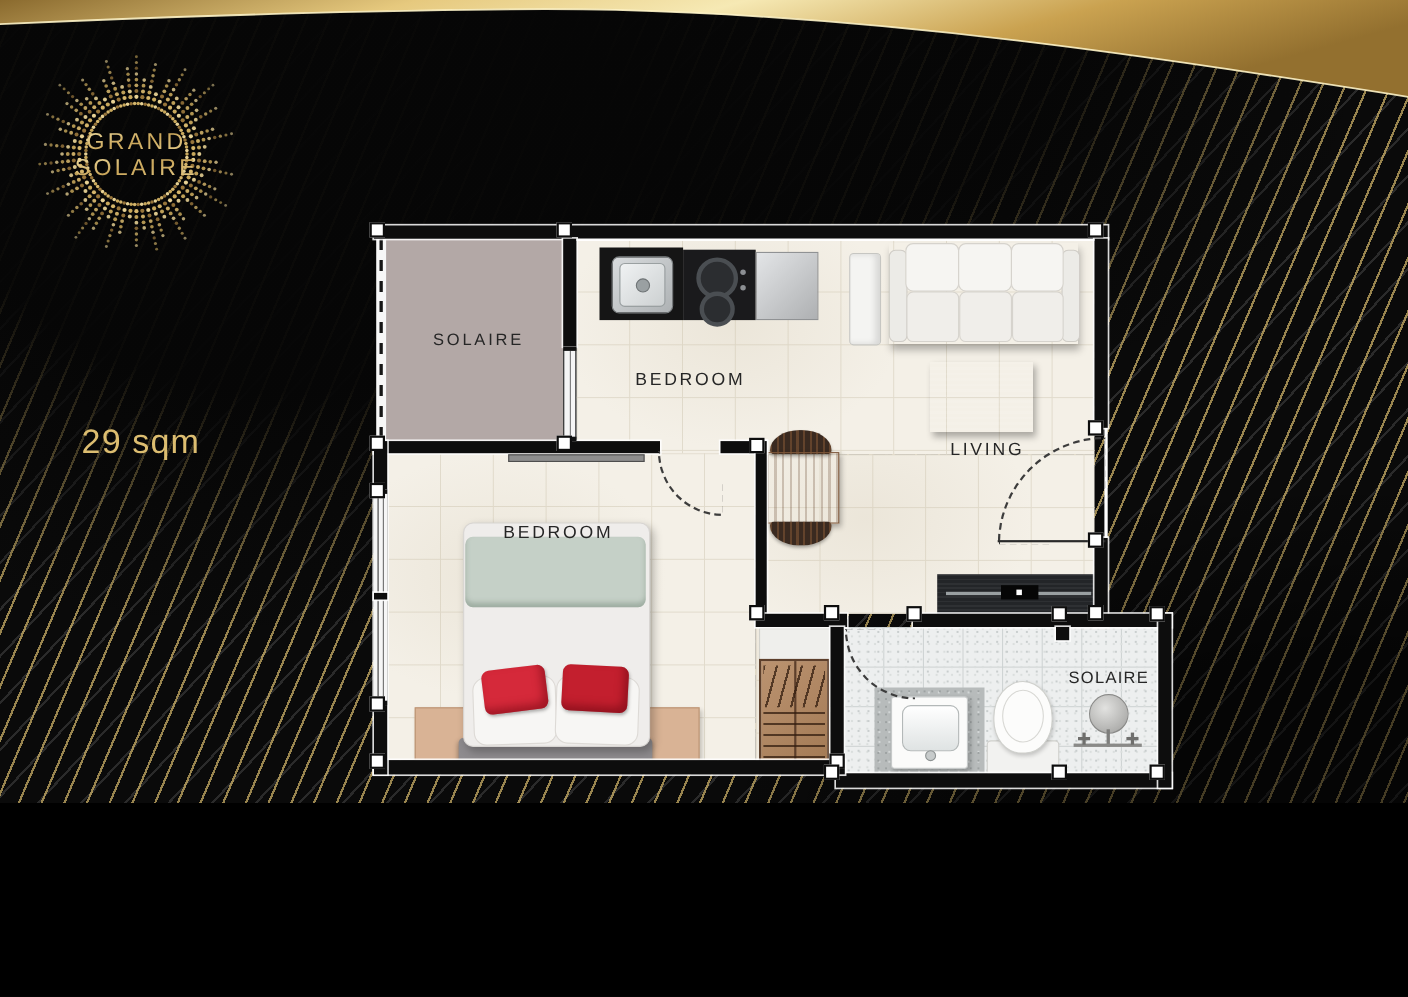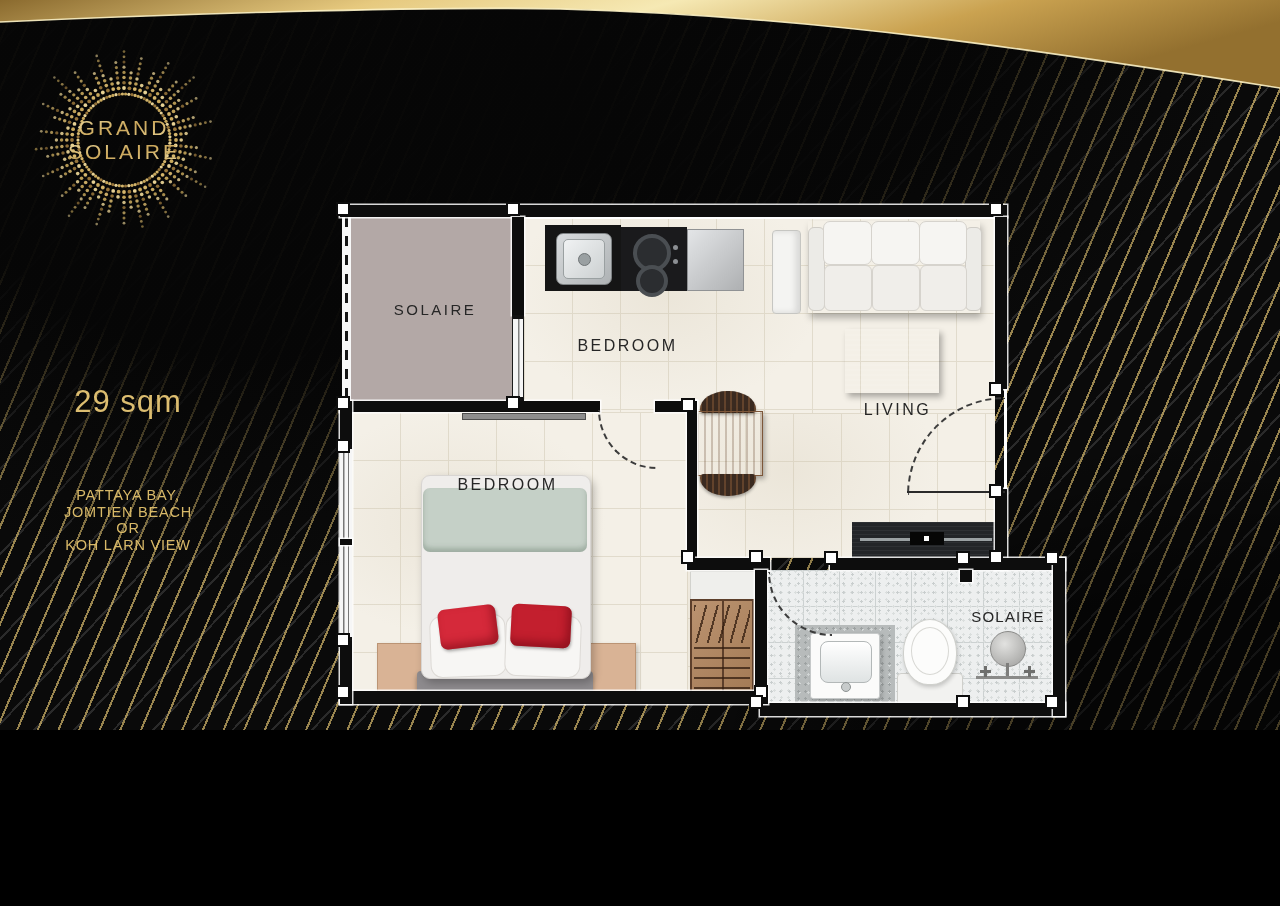--- a/index.html
+++ b/index.html
@@ -515,26 +515,20 @@
           <circle cx="141.7" cy="84.6" r="1.90" fill="#d4b56b" opacity="1.00"></circle>
           <circle cx="146.9" cy="84.0" r="1.82" fill="#c8a85c" opacity="0.94"></circle>
           <circle cx="152.1" cy="83.5" r="1.74" fill="#e7d194" opacity="0.88"></circle>
         </g>
       <text x="90" y="85" text-anchor="middle" font-size="21" letter-spacing="3" fill="url(#lg-gold)" font-family="Liberation Sans, sans-serif">GRAND</text>
       <text x="90" y="109" text-anchor="middle" font-size="21" letter-spacing="3" fill="url(#lg-gold)" font-family="Liberation Sans, sans-serif">SOLAIRE</text>
     </svg>
   </div>
 
   <div class="unit-area">29 sqm</div>
-  <div class="views">
-    <div>PATTAYA BAY,</div>
-    <div>JOMTIEN BEACH</div>
-    <div>OR</div>
-    <div>KOH LARN VIEW</div>
-  </div>
 
   <div class="plan" id="plan">
 
     <div class="floor-balcony" style="left:10px;top:12px;width:162px;height:184px;"></div>
     <div class="floor-cream" style="left:184px;top:12px;width:471px;height:196px;"></div>
     <div class="floor-cream" style="left:357px;top:208px;width:298px;height:145px;"></div>
     <div class="floor-cream" style="left:12px;top:207px;width:335px;height:279px;"></div>
     <div class="floor-cream" style="left:347px;top:365px;width:68px;height:133px;"></div>
     <div class="floor-bath" style="left:427px;top:365px;width:286px;height:133px;"></div>
 

